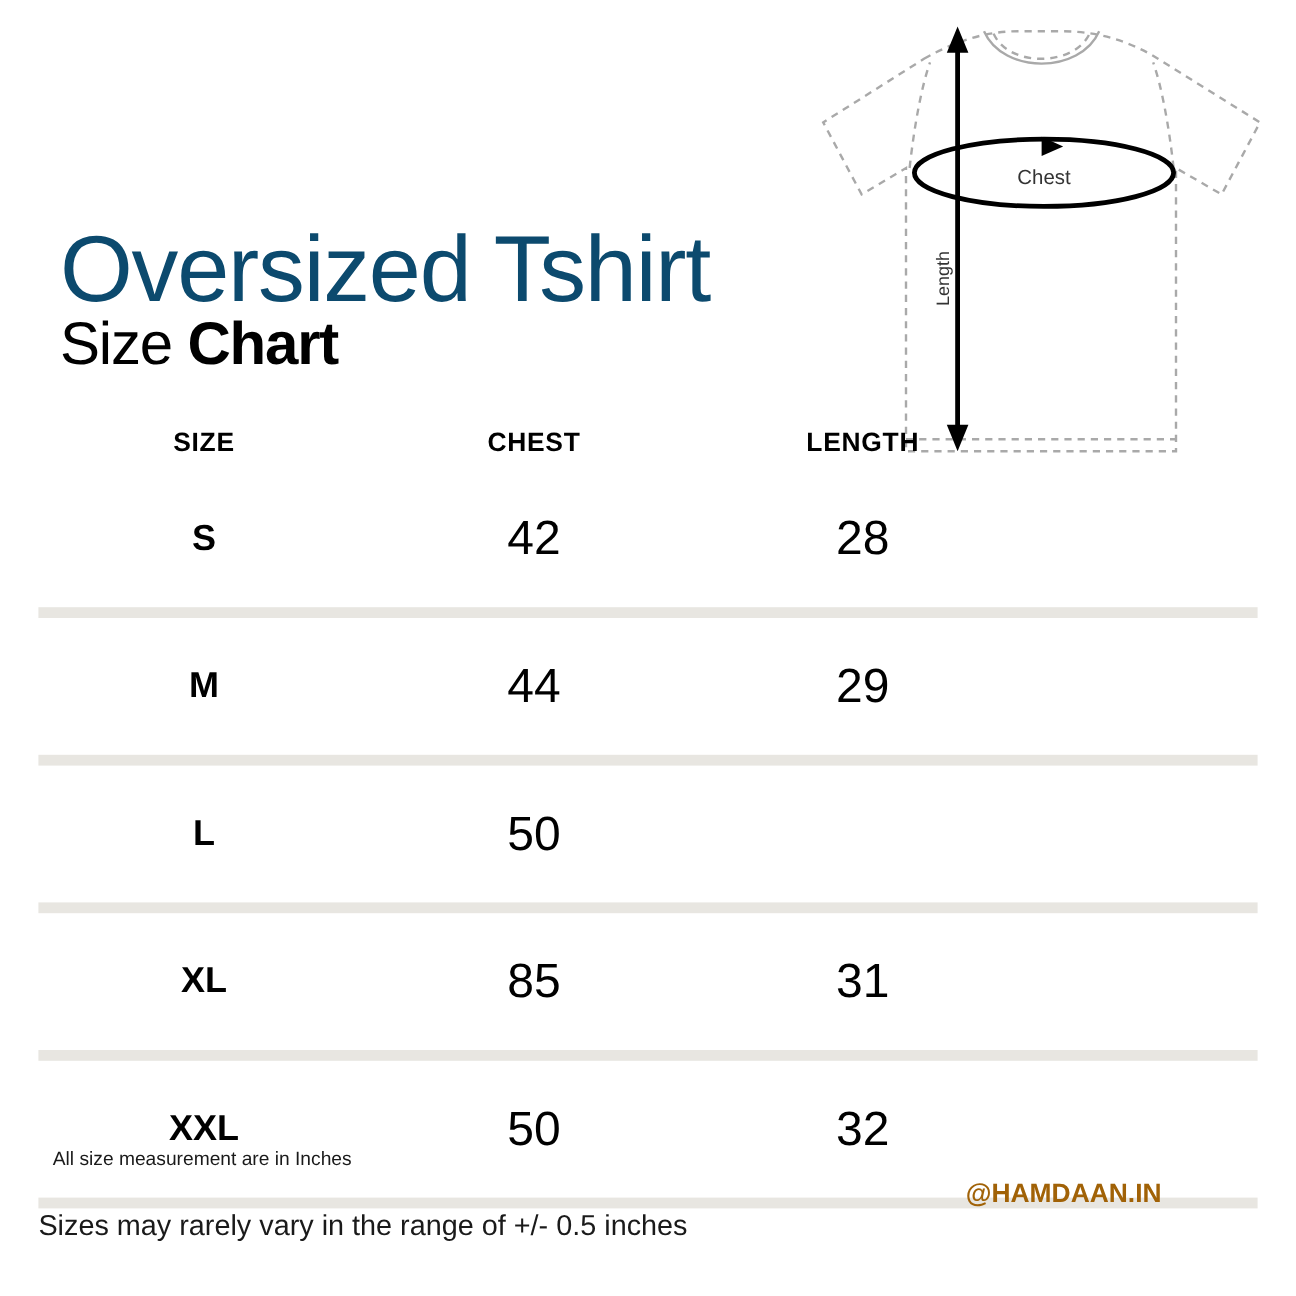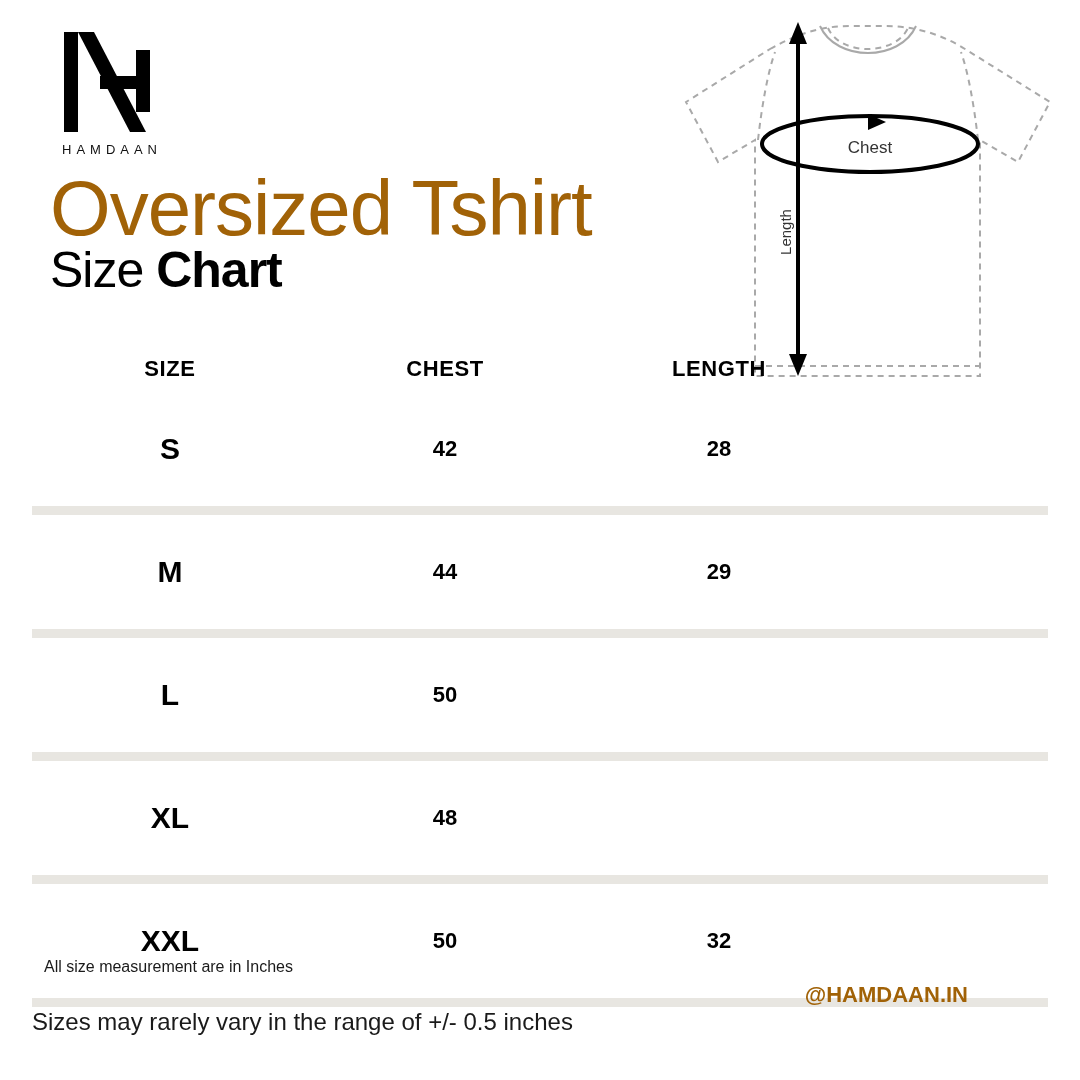--- a/index.html
+++ b/index.html
@@ -45,22 +45,23 @@
     position: absolute;
     left: 50px;
     top: 170px;
     width: 660px;
     line-height: 0.98;
   }
   .title .line1 {
     font-size: 78px;
     font-weight: 400;
     letter-spacing: -1px;
-    color: #a16207;
+    color: #0c4a6e;
     white-space: nowrap;
+    margin-top: 16px;
   }
   .title .line2 {
     font-size: 50px;
     font-weight: 400;
     letter-spacing: -1px;
     color: #000;
     white-space: nowrap;
   }
   .title .line2 .bold {
     font-weight: 700;
@@ -104,22 +105,22 @@
   }
   .data-row {
     height: 114px;
   }
   .data-row .c-size {
     font-weight: 700;
     font-size: 30px;
   }
   .data-row .c-chest,
   .data-row .c-length {
-    font-weight: 700;
-    font-size: 22px;
+    font-weight: 400;
+    font-size: 40px;
   }
   .divider {
     height: 9px;
     background: #e8e6e1;
     width: 1016px;
   }
 
   
   .footer-note-1 {
     position: absolute;
@@ -142,29 +143,20 @@
     font-size: 22px;
     font-weight: 600;
     color: #a16207;
   }
 </style>
 </head>
 <body>
 
 <div id="page">
 
-  <div class="logo-block">
-    <svg class="logo-mark" viewBox="0 0 100 108">
-      <rect x="4" y="4" width="14" height="100" fill="#000"></rect>
-      <polygon points="18,4 34,4 86,104 70,104" fill="#000"></polygon>
-      <rect x="40" y="48" width="46" height="13" fill="#000"></rect>
-      <rect x="76" y="22" width="14" height="62" fill="#000"></rect>
-    </svg>
-    <div class="logo-wordmark">HAMDAAN</div>
-  </div>
 
   <div class="title">
     <div class="line1">Oversized Tshirt</div>
     <div class="line2"><span>Size </span><span class="bold">Chart</span></div>
   </div>
 
   <svg class="tshirt" viewBox="0 0 420 380">
 
     <path d="M120 35 C150 18 175 12 200 12 L235 12 C260 12 288 18 315 35
              L400 88 L368 148 L330 126 L330 362 L105 362 L105 126 L68 148 L36 88 Z" fill="#ffffff" stroke="#a9a9a9" stroke-width="2" stroke-dasharray="6 5"></path>
@@ -210,21 +202,22 @@
     <div class="divider"></div>
 
     <div class="row data-row">
       <div class="cell c-size">L</div>
       <div class="cell c-length">50</div>
     </div>
     <div class="divider"></div>
 
     <div class="row data-row">
       <div class="cell c-size">XL</div>
-      <div class="cell c-chest">48</div>
+      <div class="cell c-chest">85</div>
+      <div class="cell c-length">31</div>
     </div>
     <div class="divider"></div>
 
     <div class="row data-row">
       <div class="cell c-size">XXL</div>
       <div class="cell c-chest">50</div>
       <div class="cell c-length">32</div>
     </div>
     <div class="divider"></div>
 

